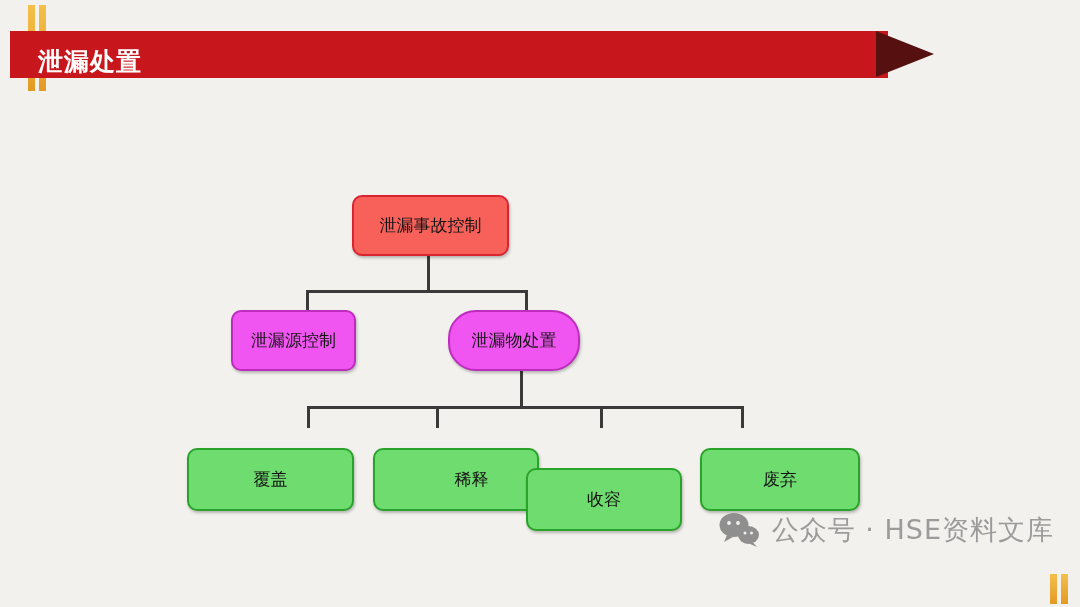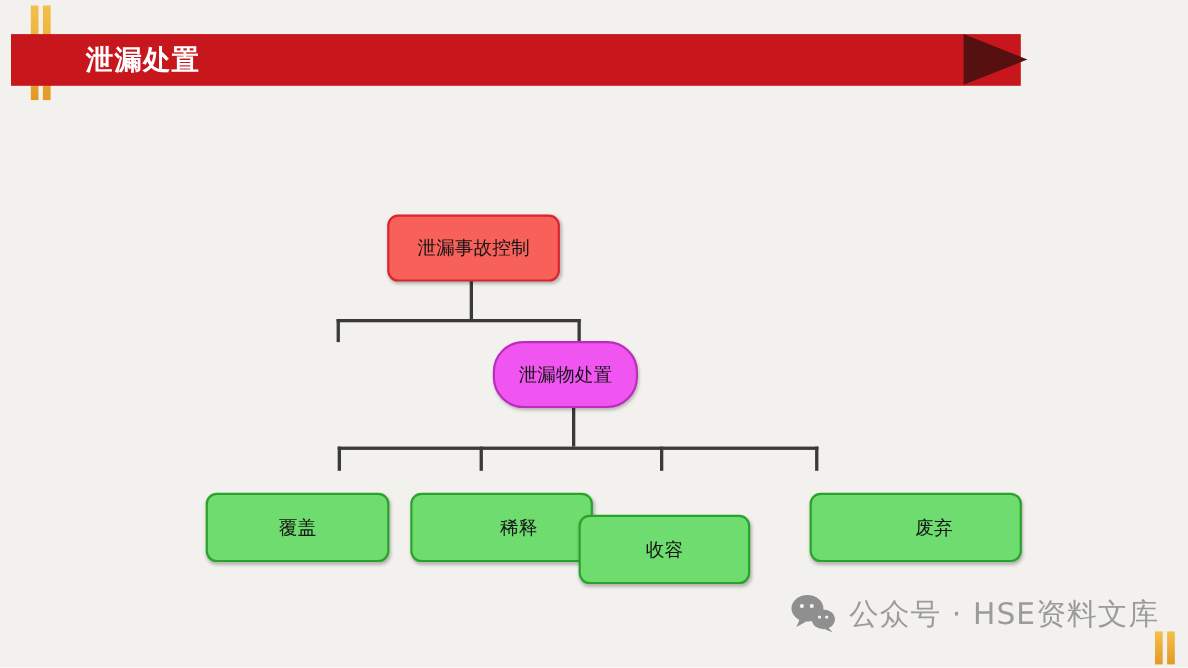--- a/index.html
+++ b/index.html
@@ -15,23 +15,22 @@
     position: absolute;
     width: 7px;
     background: linear-gradient(180deg, #f4c04a, var(--accent-gold, #e39a25));
     z-index: 1;
   }
   .banner {
     position: absolute;
     left: 10px; top: 31px;
     width: 878px; height: 47px;
     background: var(--banner, #c8161d);
-    display: flex; align-items: center;
+    display: flex; align-items: flex-end;
     z-index: 2;
-    padding-left: 40px;
   }
   .banner-title {
     color: #ffffff;
     font-size: 25px;
     font-weight: bold;
     padding-left: 28px;
     letter-spacing: 1px;
   }
   .banner-arrow {
     position: absolute;
@@ -51,21 +50,21 @@
     box-shadow: 1px 2px 3px rgba(0,0,0,0.25);
     z-index: 3;
     text-align: center;
   }
   .node-root   { background: var(--root-fill, #f8615a);   border: 2px solid var(--root-border, #da2430); }
   .node-branch { background: var(--branch-fill, #f155f1); border: 2px solid var(--branch-border, #bd2cbd); }
   .node-leaf   { background: var(--leaf-fill, #6edc6e);   border: 2px solid var(--leaf-border, #2aa32a); margin-top: 20px; }
   .line { position: absolute; background: var(--connector, #3a3a3a); z-index: 2; }
   .watermark {
     position: absolute;
-    right: 26px; top: 540px;
+    right: 26px; top: 512px;
     display: flex; align-items: flex-end; gap: 12px;
     color: var(--watermark-text, #9b9b9b);
     font-size: 27px;
     letter-spacing: 1px;
     z-index: 3;
   }
 </style>
 </head>
 <body>
 
@@ -91,34 +90,37 @@
   <div class="line" style="left:307px; top:406px; width:437px; height:3px;"></div>
   <div class="line" style="left:307px; top:406px; width:3px; height:22px;"></div>
   <div class="line" style="left:436px; top:406px; width:3px; height:22px;"></div>
   <div class="line" style="left:600px; top:406px; width:3px; height:22px;"></div>
   <div class="line" style="left:741px; top:406px; width:3px; height:22px;"></div>
 
   <div class="node node-root" style="left:352px; top:195px; width:153px; height:57px;">
     <span>泄漏事故控制</span>
   </div>
 
+  <div class="node node-branch" style="left:231px; top:310px; width:121px; height:57px;">
+    <span>泄漏源控制</span>
+  </div>
   <div class="node node-branch" style="left:448px; top:310px; width:128px; height:57px;border-radius:28px;">
     <span>泄漏物处置</span>
   </div>
 
   <div class="node node-leaf" style="left:187px; top:428px; width:163px; height:59px;">
     <span>覆盖</span>
   </div>
   <div class="node node-leaf" style="left:373px; top:428px; width:131px; height:59px;padding-left:31px;">
     <span>稀释</span>
   </div>
   <div class="node node-leaf" style="left:526px; top:448px; width:152px; height:59px;">
     <span>收容</span>
   </div>
-  <div class="node node-leaf" style="left:736px; top:428px; width:156px; height:59px;padding-left:33px;">
+  <div class="node node-leaf" style="left:700px; top:428px; width:156px; height:59px;">
     <span>废弃</span>
   </div>
 
   <div class="watermark">
     <svg width="42" height="36" viewBox="0 0 42 36">
       <ellipse cx="16" cy="13" rx="14.5" ry="12" fill="#8f8f8f"></ellipse>
       <polygon points="9,23 6,30 15,25" fill="#8f8f8f"></polygon>
       <circle cx="11" cy="11" r="1.9" fill="#f2f1ee"></circle>
       <circle cx="20" cy="11" r="1.9" fill="#f2f1ee"></circle>
       <ellipse cx="30.5" cy="23" rx="10.5" ry="9" fill="#8f8f8f"></ellipse>

